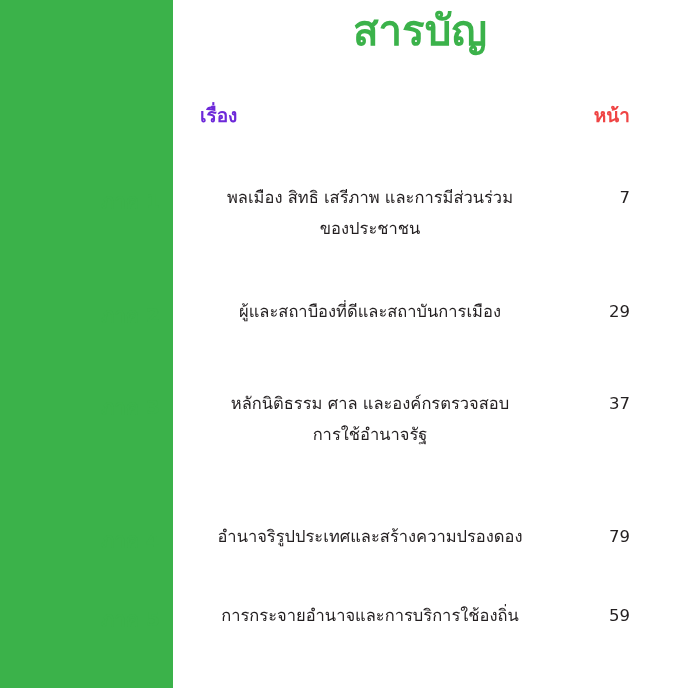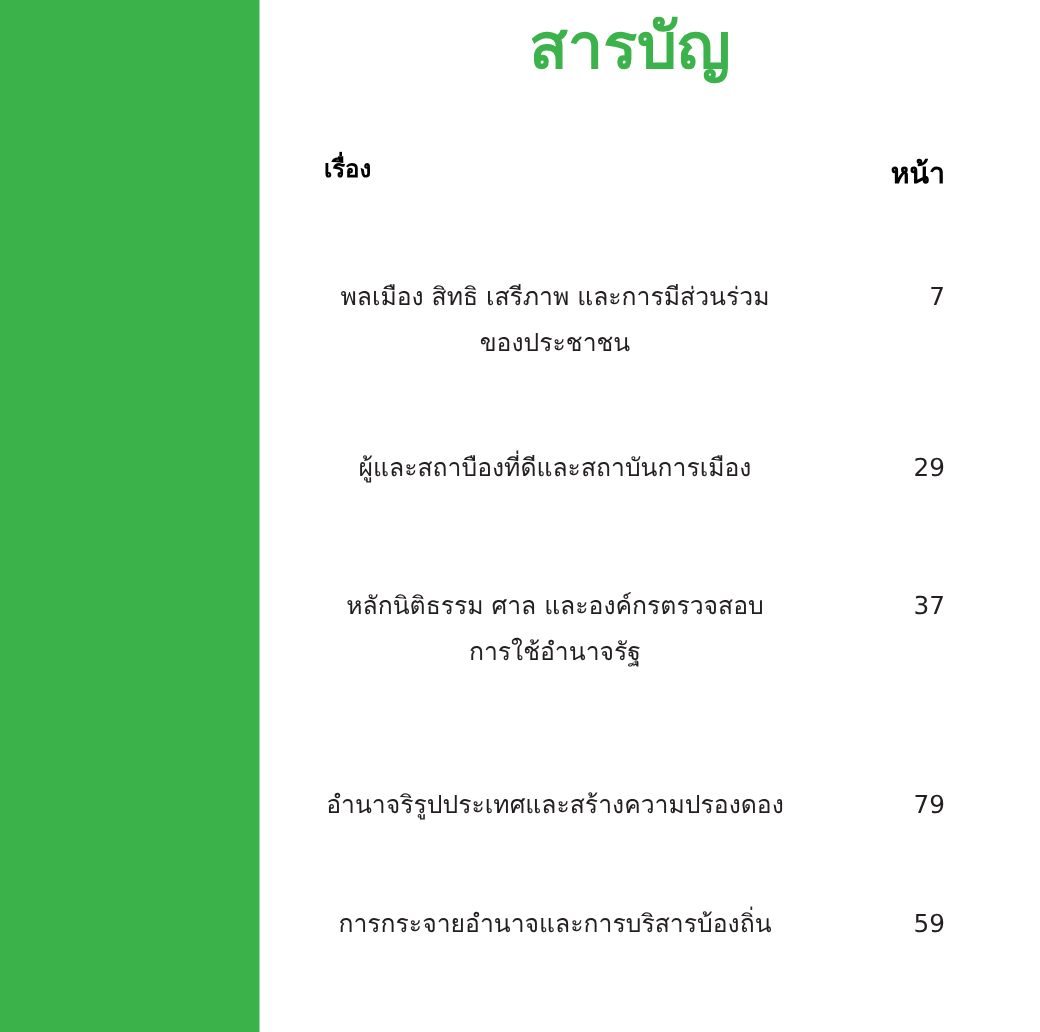--- a/index.html
+++ b/index.html
@@ -39,33 +39,33 @@
     color: #3bb24a;
     font-size: 42px;
     line-height: 62px;
     font-weight: bold;
     letter-spacing: 0px;
     white-space: nowrap;
   }
   
   #head-subject {
     position: absolute;
-    left: 216px;
+    left: 200px;
     top: 100px;
-    color: #000000;
-    font-size: 16px;
+    color: #6d28d9;
+    font-size: 19px;
     font-weight: bold;
   }
   #head-page {
     position: absolute;
     left: 560px;
     top: 100px;
     width: 70px;
     text-align: right;
-    color: #000000;
+    color: #ef4444;
     font-size: 19px;
     font-weight: bold;
   }
   
   .toc-row {
     position: absolute;
     left: 0;
     width: 693px;
     height: auto;
   }
@@ -141,17 +141,17 @@
   </div>
 
   <div class="toc-row" id="row-4">
     <div class="part-label">ภาค 4</div>
     <div class="row-title">อำนาจริรูปประเทศและสร้างความปรองดอง</div>
     <div class="row-page">79</div>
   </div>
 
   <div class="toc-row" id="row-5">
     <div class="part-label">ภาค 5</div>
-    <div class="row-title">การกระจายอำนาจและการบริสารบ้องถิ่น</div>
+    <div class="row-title">การกระจายอำนาจและการบริการใช้องถิ่น</div>
     <div class="row-page">59</div>
   </div>
 
 </div>
 
 </body></html>

